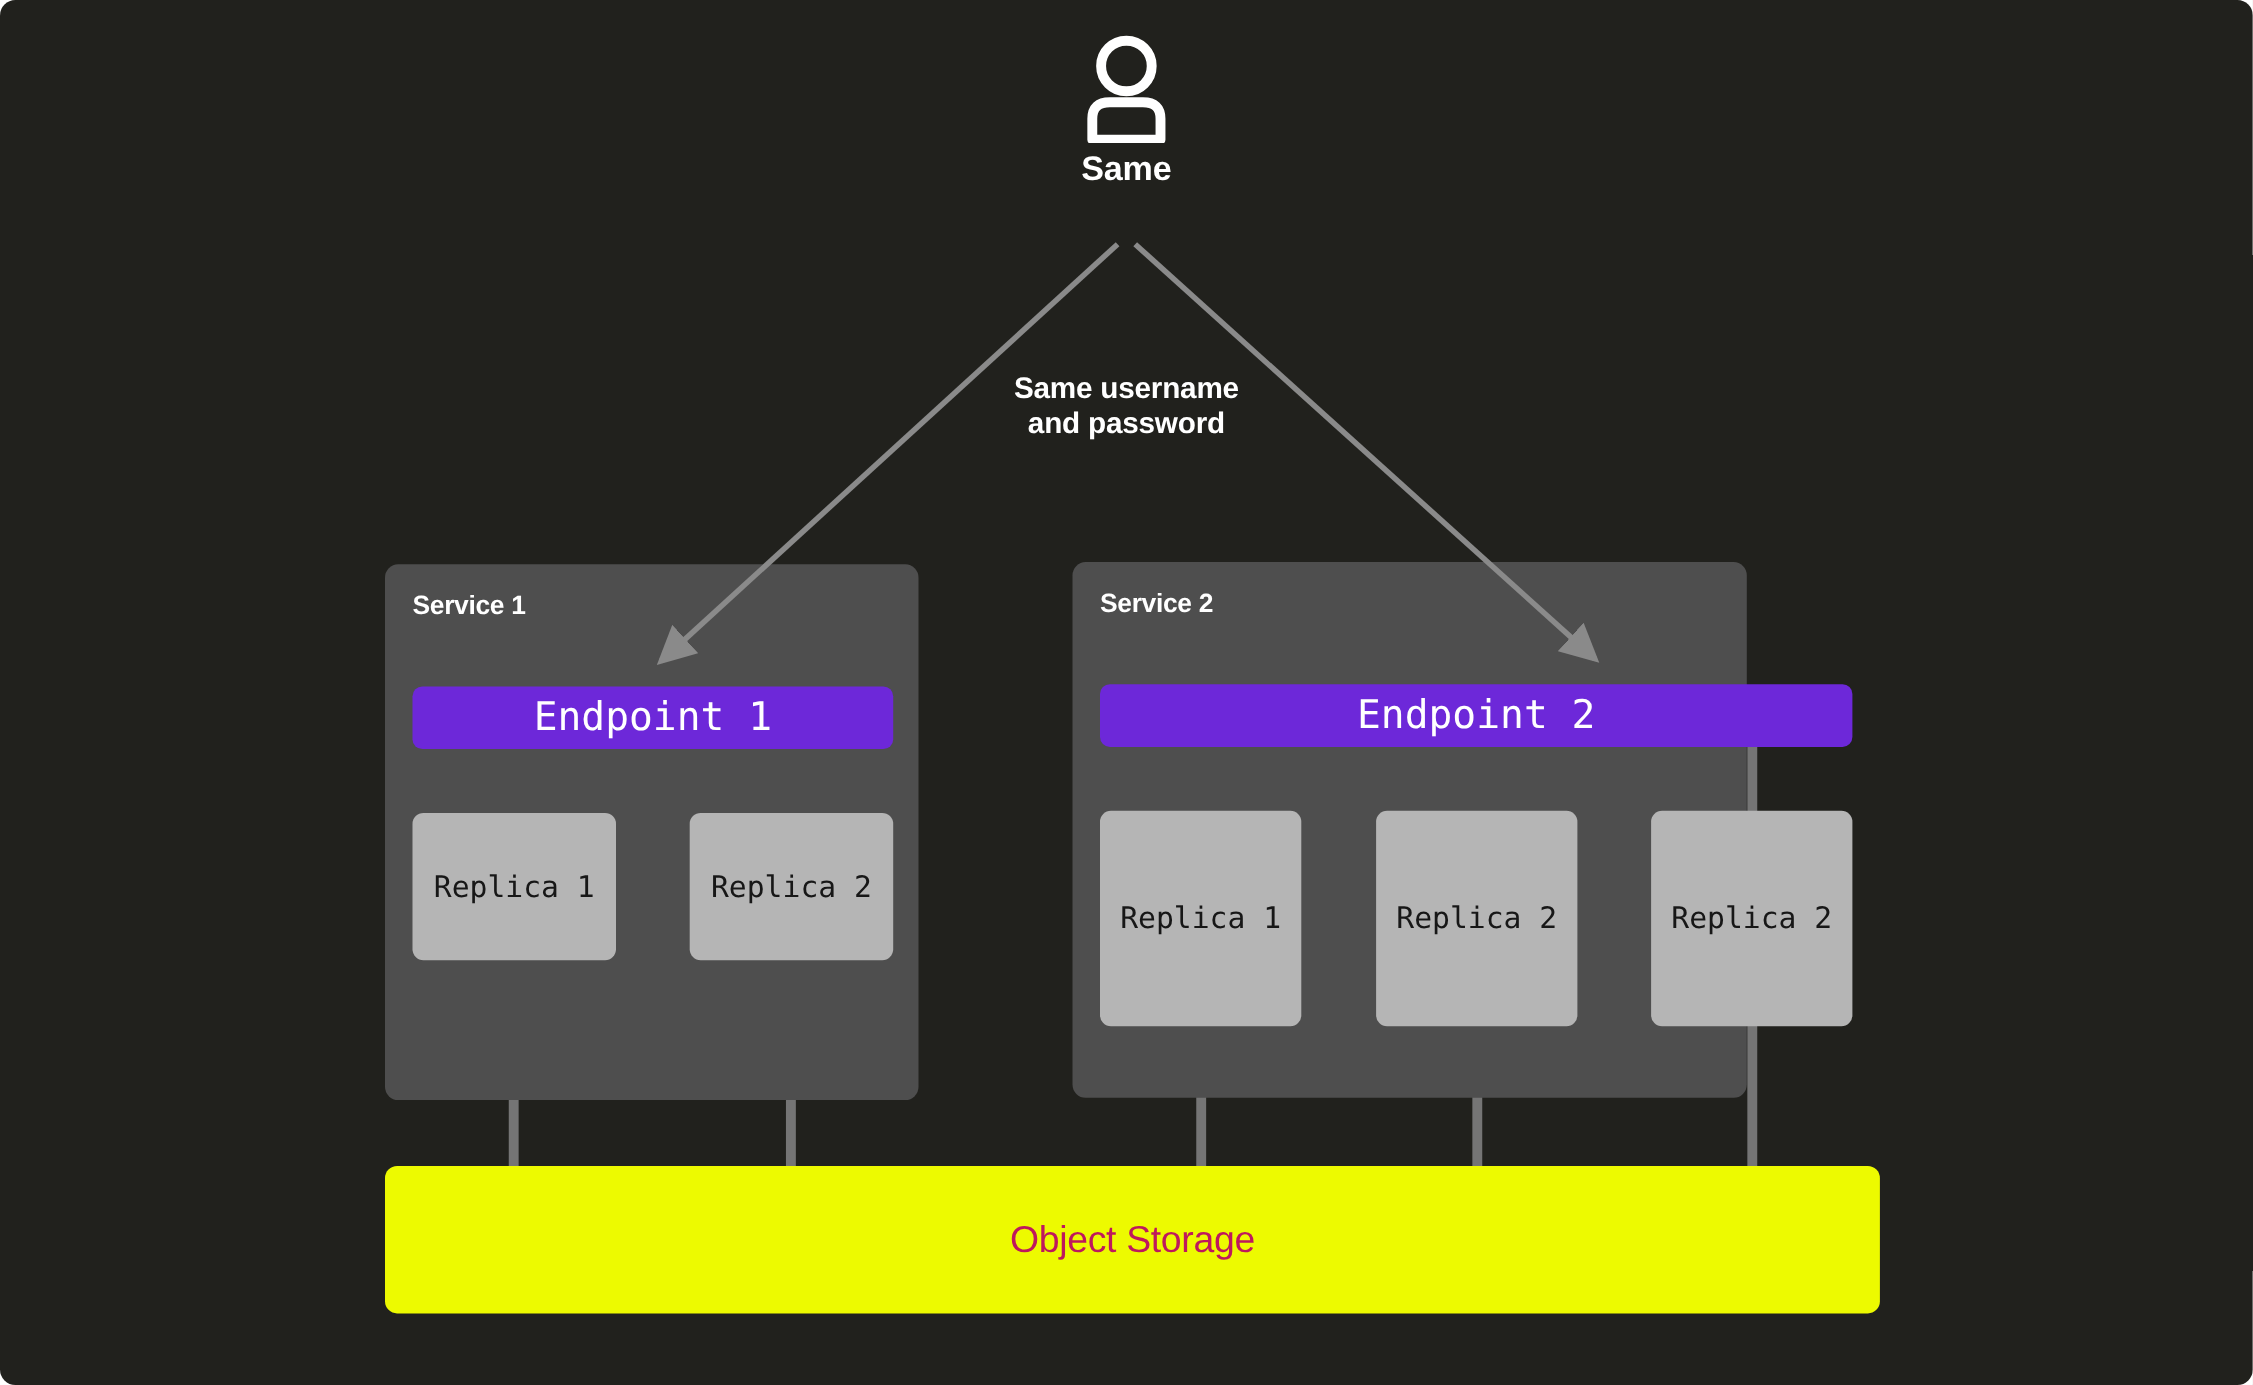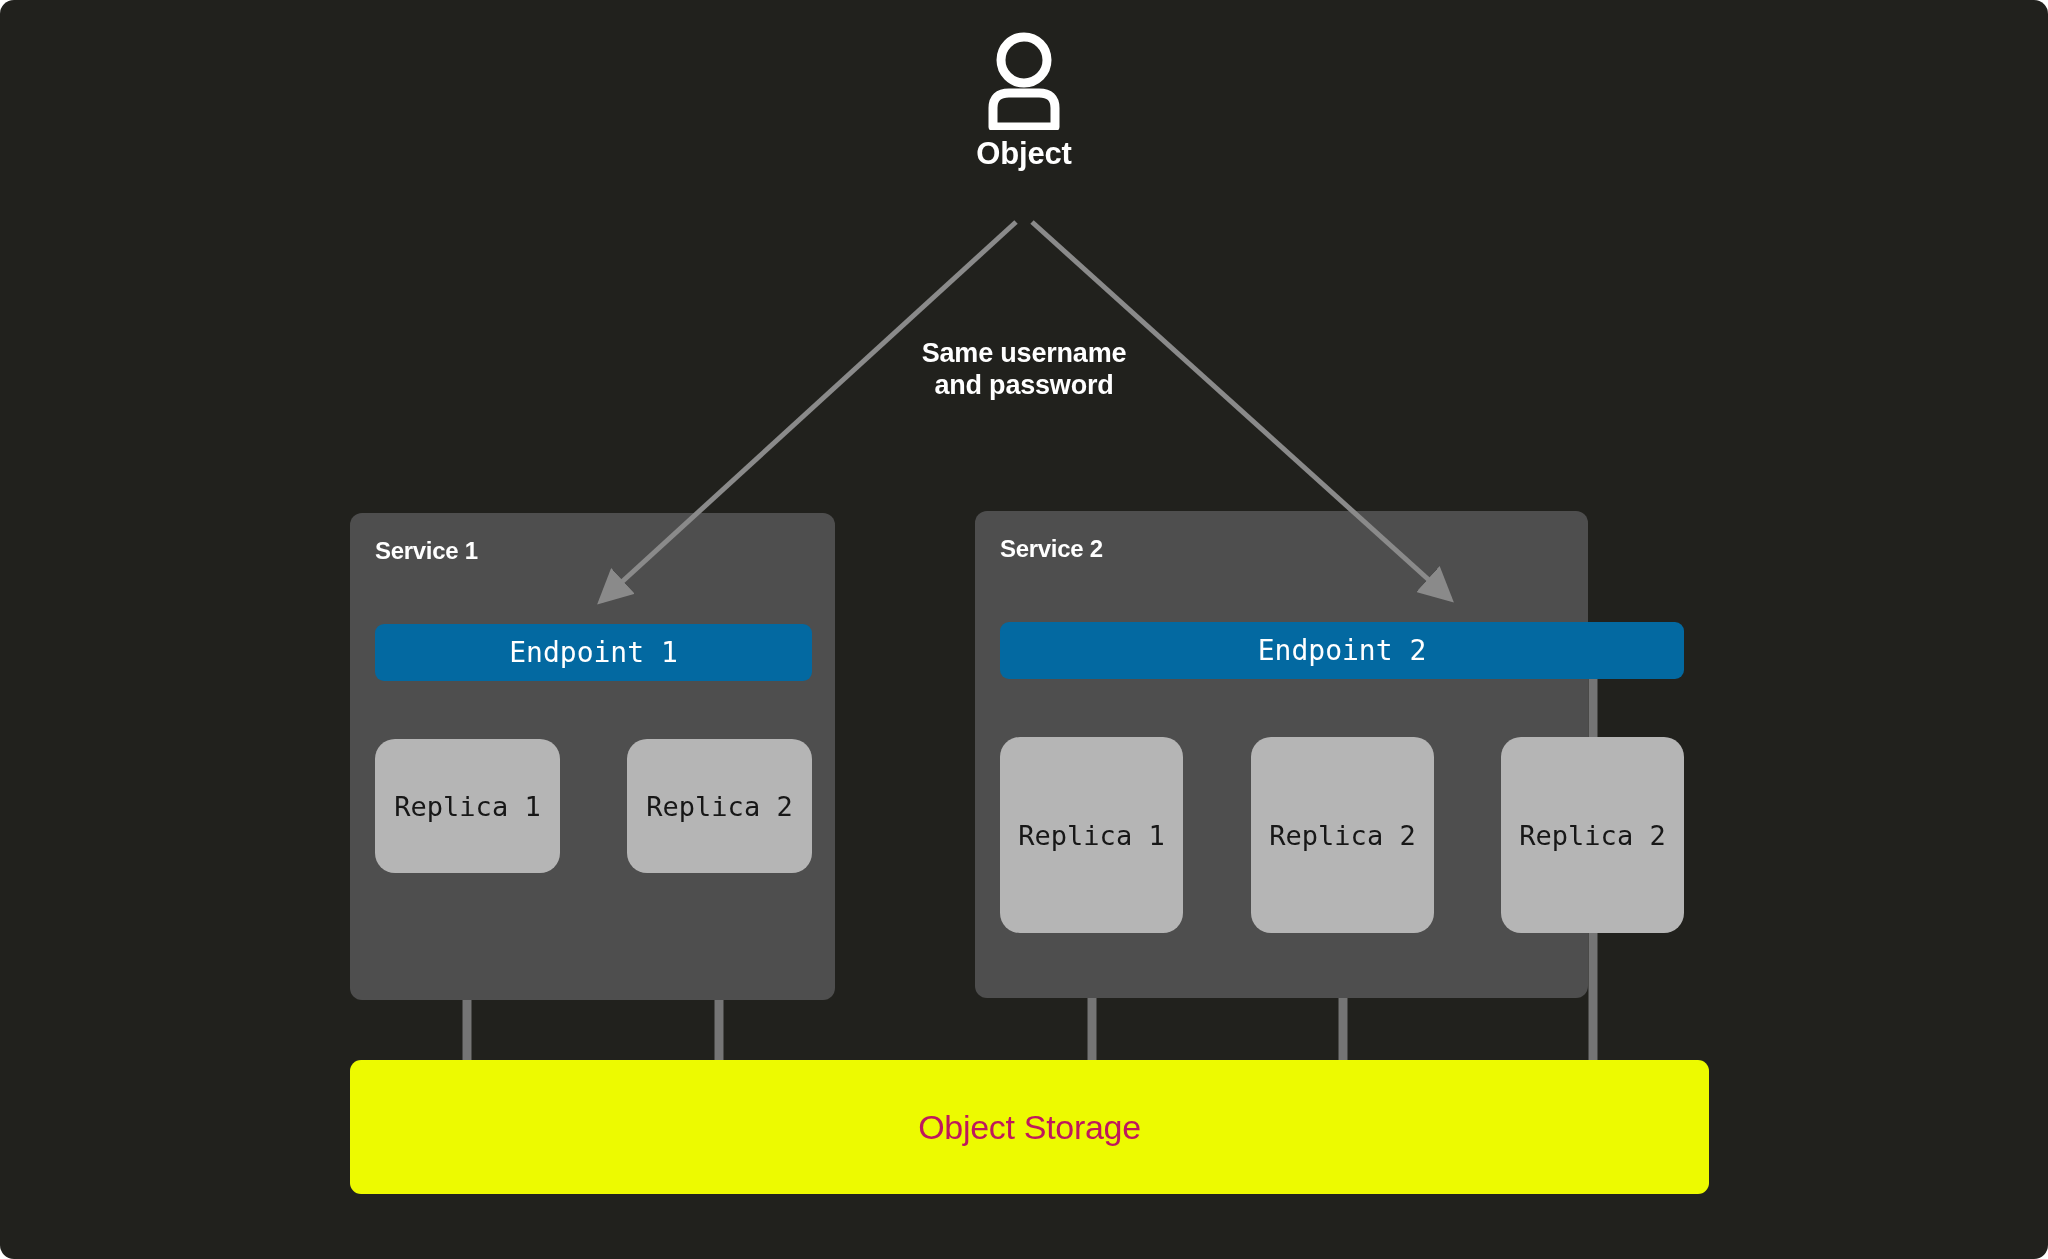--- a/index.html
+++ b/index.html
@@ -105,48 +105,48 @@
     top: 24px;
     font-size: 24px;
     font-weight: bold;
     color: #ffffff;
     letter-spacing: -0.3px;
   }
 
   
   .endpoint-bar {
     position: absolute;
-    background: #0369a1;
+    background: #6d28d9;
     border-radius: 9px;
     display: flex;
     align-items: center;
     justify-content: center;
     font-family: "DejaVu Sans Mono", monospace;
-    font-size: 28px;
+    font-size: 36px;
     color: #ffffff;
     z-index: 5;
   }
   #endpoint-bar-1 {
     left: 25px;
     top: 111px;
     width: 437px;
     height: 57px;
   }
   #endpoint-bar-2 {
     left: 25px;
     top: 111px;
     width: 684px;
     height: 57px;
   }
 
   
   .replica-box {
     position: absolute;
     background: #b5b5b5;
-    border-radius: 20px;
+    border-radius: 10px;
     display: flex;
     align-items: center;
     justify-content: center;
     font-family: "DejaVu Sans Mono", monospace;
     font-size: 27px;
     color: #171717;
     z-index: 5;
   }
 
   
@@ -192,21 +192,21 @@
     <line x1="1092" y1="653" x2="1092" y2="1062" stroke="#757575" stroke-width="9"></line>
     <line x1="1343" y1="653" x2="1343" y2="1062" stroke="#757575" stroke-width="9"></line>
     <line x1="1593" y1="653" x2="1593" y2="1062" stroke="#757575" stroke-width="9"></line>
   </svg>
 
   <div class="actor">
     <svg class="actor-icon" width="82" height="100" viewBox="0 0 82 100">
       <circle cx="41" cy="30" r="23" fill="none" stroke="#ffffff" stroke-width="9"></circle>
       <path d="M 10 97 L 10 78 Q 10 63 26 63 L 56 63 Q 72 63 72 78 L 72 97 Z" fill="none" stroke="#ffffff" stroke-width="9" stroke-linejoin="round"></path>
     </svg>
-    <div class="actor-label">Object</div>
+    <div class="actor-label">Same</div>
   </div>
 
   <div class="edge-annotation">
     <span>Same username</span>
     <span>and password</span>
   </div>
 
   <div class="service-panel" id="service-panel-1">
     <div class="service-title">Service 1</div>
 

